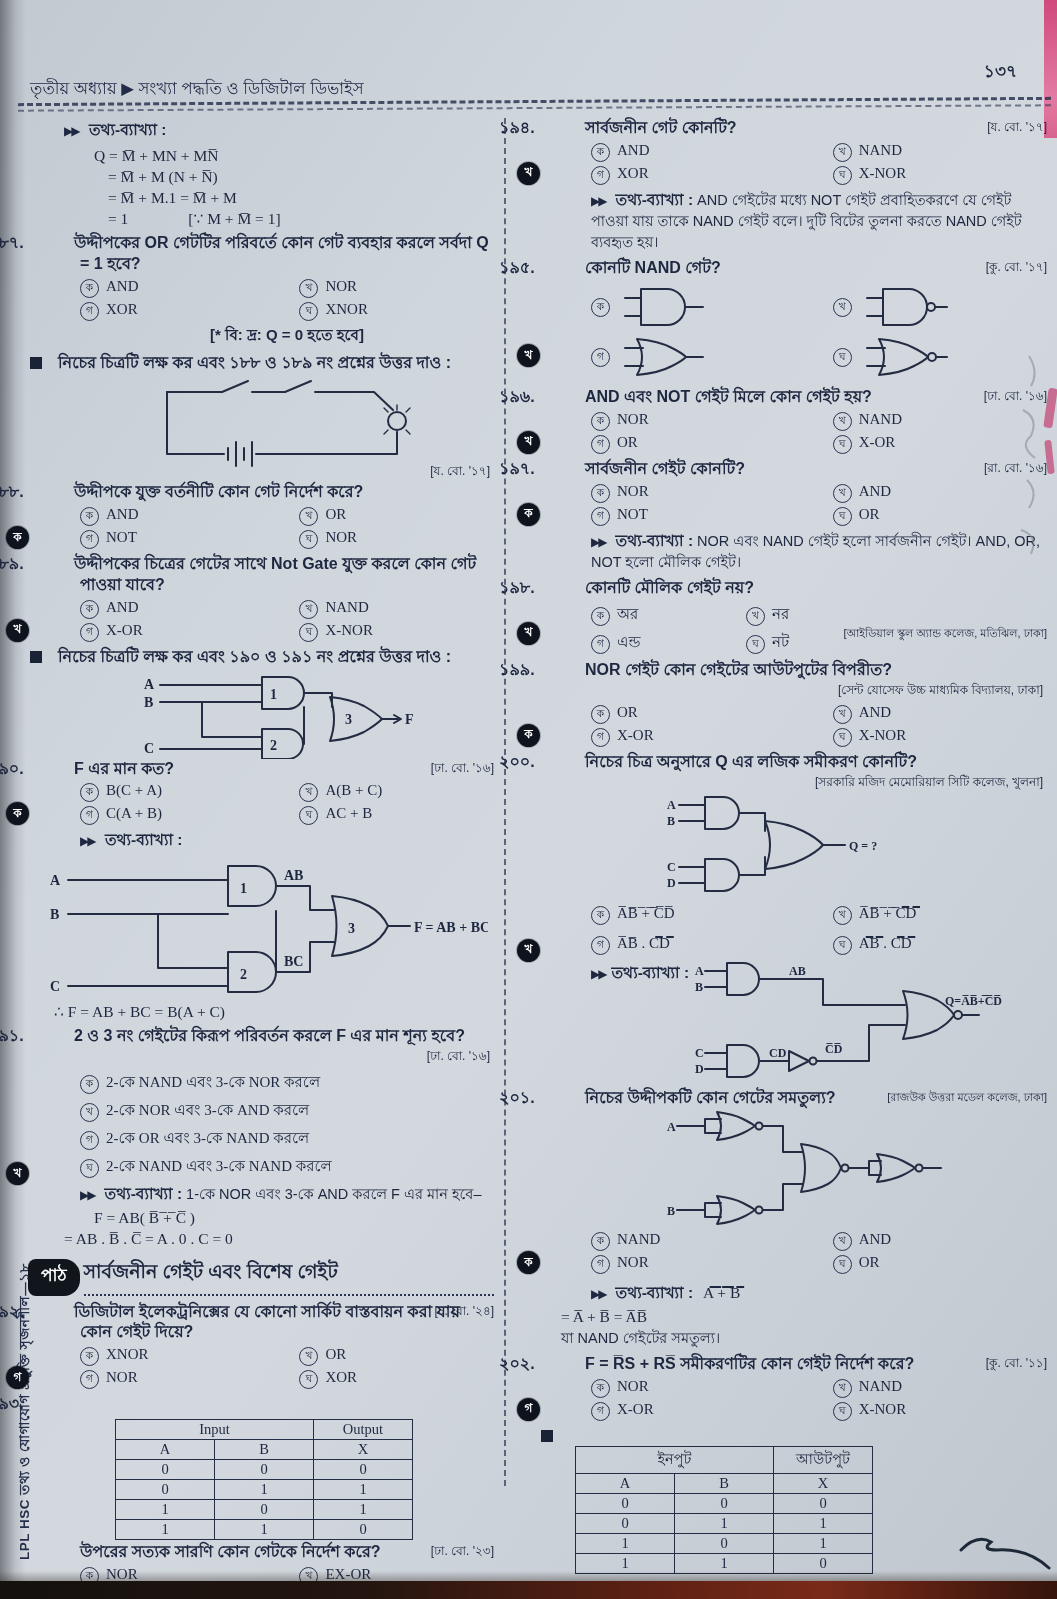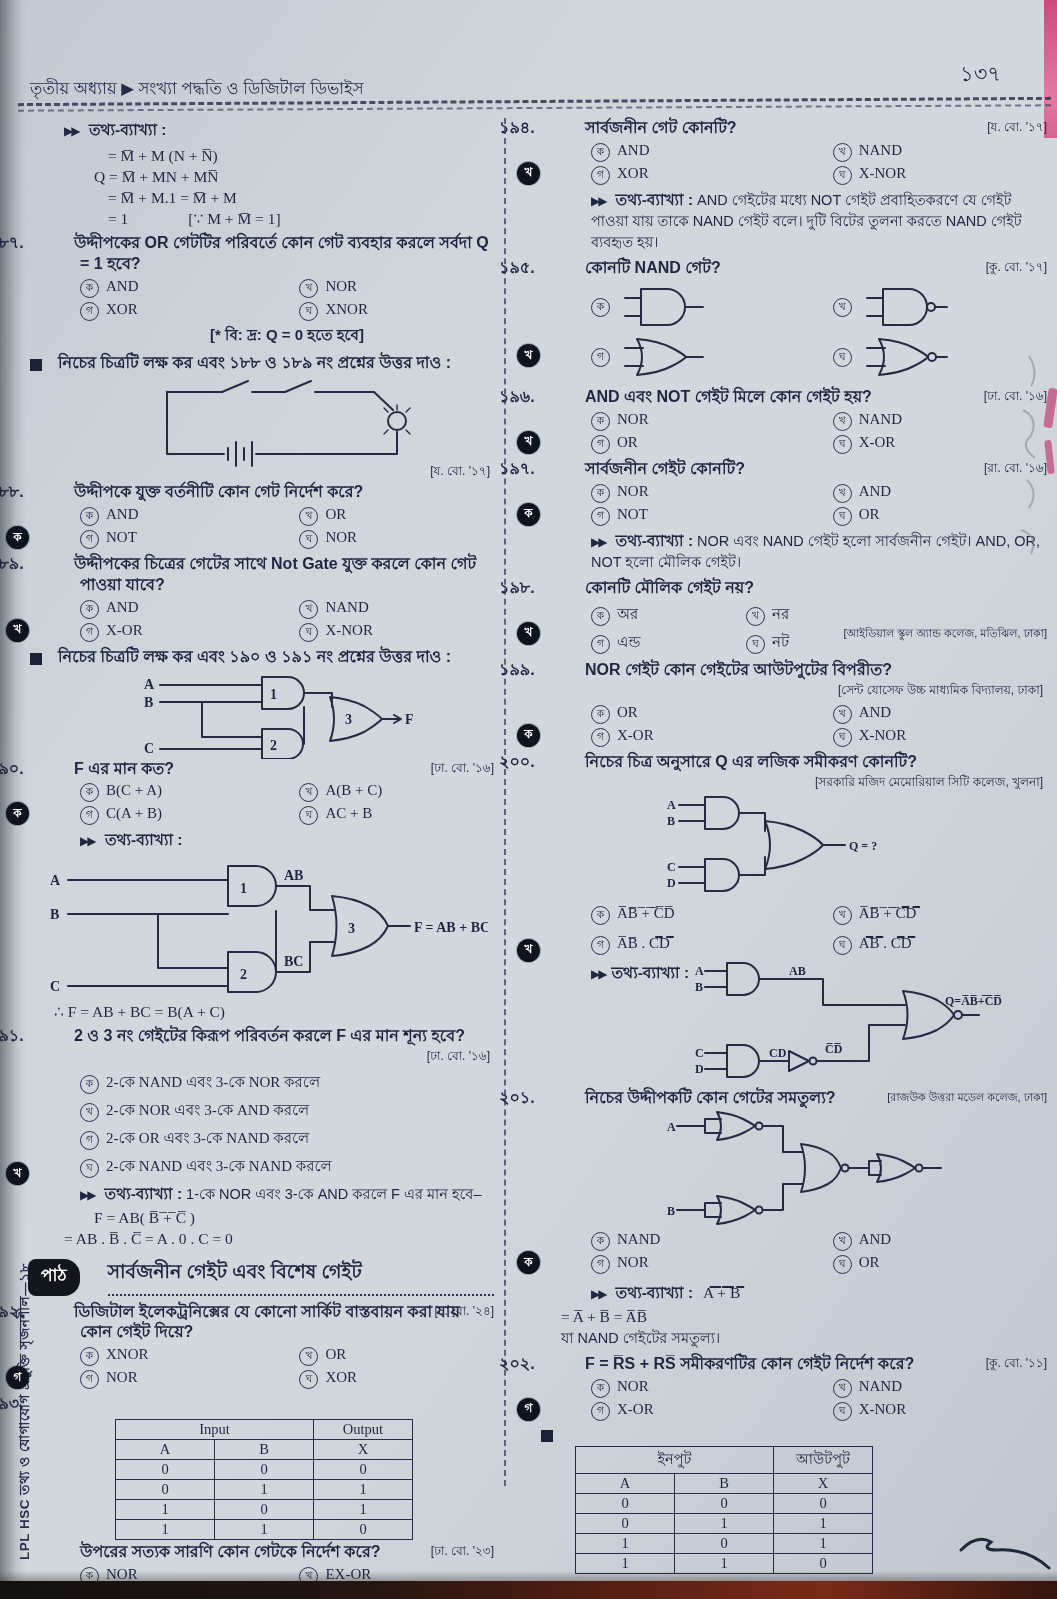--- a/index.html
+++ b/index.html
@@ -10,21 +10,21 @@
   .spine{position:absolute;left:0;top:0;bottom:0;width:26px;
          background:linear-gradient(90deg,rgba(35,38,45,.50),rgba(35,38,45,.12) 60%,rgba(35,38,45,0));}
   .bottomband{position:absolute;left:0;bottom:0;right:0;height:18px;
          background:linear-gradient(90deg,#14110e 0%,#241510 35%,#5b2013 60%,#7a2a18 78%,#35140c 100%);}
   .bottomshadow{position:absolute;left:0;bottom:14px;right:0;height:14px;
          background:linear-gradient(0deg,rgba(30,20,14,.45),rgba(30,20,14,0));}
   .pinkedge{position:absolute;right:0;top:0;width:13px;height:138px;background:linear-gradient(180deg,#d0497e,#e27ba3 70%,#d9638f);}
   .pinkmark{position:absolute;background:#c6527f;opacity:.8;border-radius:3px;}
   
   .chapter{position:absolute;left:30px;top:76px;font-weight:normal;font-size:16.5px;color:#222c48;}
-  .pageno{position:absolute;right:56px;top:58px;font-weight:normal;font-size:21px;}
+  .pageno{position:absolute;right:40px;top:58px;font-weight:bold;font-size:17px;}
   .rule1{position:absolute;left:18px;right:6px;top:100px;border-top:3px dashed #2c3652;opacity:.85;transform:rotate(-.35deg);}
   .rule2{position:absolute;left:18px;right:6px;top:107px;border-top:2px dashed #2c3652;opacity:.6;transform:rotate(-.3deg);}
   .divider{position:absolute;left:504px;top:118px;height:1368px;border-left:2.5px dashed #333e5a;opacity:.75;}
   
   .sidebar{position:absolute;left:14px;top:1560px;transform:rotate(-90deg);transform-origin:0 0;
            white-space:nowrap;font-weight:bold;font-size:13.5px;color:#252f4a;letter-spacing:.5px;}
   
   .col{position:absolute;top:118px;}
   #colL{left:34px;width:460px;}
   #colR{left:545px;width:502px;}
@@ -40,26 +40,26 @@
   .ol{display:inline-flex;width:17px;height:17px;border:1.3px solid #2a3450;border-radius:50%;align-items:center;
       justify-content:center;font-size:10.5px;font-family:"Liberation Sans",sans-serif;margin-right:7px;flex:none;}
   .ansmark{position:absolute;left:-28px;top:20px;width:23px;height:23px;border-radius:50%;background:#0e131d;color:#fff;
       display:flex;align-items:center;justify-content:center;font-size:12px;font-weight:bold;
       font-family:"Liberation Sans",sans-serif;box-shadow:0 0 0 1px rgba(14,19,29,.25);}
   .infolabel{font-weight:bold;font-size:15.5px;}
   .infoicon{font-size:12px;letter-spacing:-2px;margin-right:6px;}
   .expl{font-size:14.5px;line-height:1.45;margin:4px 0 2px 14px;}
   .eq{font-family:"Liberation Serif","DejaVu Serif",serif;font-size:15.5px;margin:3px 0 0 60px;}
   .eqnote{margin-left:56px;}
-  .stim{display:flex;gap:16px;font-weight:bold;font-size:16px;margin:5px 0 3px -4px;line-height:1.3;align-items:center;}
+  .stim{display:flex;gap:16px;font-weight:bold;font-size:16px;margin:5px 0 3px -4px;line-height:1.3;}
   .sq{width:12px;height:12px;background:#1a2235;margin-top:4px;flex:none;}
   table.tt{border-collapse:collapse;margin:4px auto 2px;font-family:"Liberation Serif","DejaVu Serif",serif;
            font-size:14.5px;text-align:center;}
   .tt th,.tt td{border:1.7px solid #232d45;padding:1px 10px;font-weight:normal;min-width:78px;}
-  .lesson{display:flex;align-items:flex-end;gap:28px;margin:9px 0 6px -6px;}
+  .lesson{display:flex;align-items:flex-end;gap:4px;margin:9px 0 6px -6px;}
   .badge{background:#11151c;color:#fff;font-weight:bold;font-size:17px;padding:3px 13px 6px;border-radius:8px 16px 16px 8px;}
   .ltitle{font-weight:bold;font-size:19px;border-bottom:2.5px dotted #2a3450;padding-bottom:5px;flex:1;}
   .dg{display:block;}
   .dg .s{stroke:#232c42;stroke-width:2;fill:none;stroke-linecap:round;stroke-linejoin:round;}
   .dg text{fill:#1e2740;font-size:14px;font-family:"Liberation Serif","DejaVu Serif",serif;font-weight:bold;}
   .dg text.small{font-size:12px;}
   .gateopt{display:flex;align-items:center;gap:6px;margin:2px 0;}
   .note{font-weight:bold;font-size:15px;padding-left:46px;margin-top:2px;text-align:center;}
   .squig{position:absolute;}
 </style>
@@ -79,22 +79,22 @@
   <div class="divider"></div>
   <div class="sidebar">LPL HSC তথ্য ও যোগাযোগ প্রযুক্তি সৃজনশীল—১৮</div>
 
   <div class="col" id="colL">
 
     <div class="q">
       <div style="padding-left:30px;">
         <span class="infoicon">▶▶</span>
         <span class="infolabel">তথ্য-ব্যাখ্যা :</span>
       </div>
+      <div class="eq">Q = M̅ + MN + MN̅</div>
       <div class="eq" style="margin-left:74px;">= M̅ + M (N + N̅)</div>
-      <div class="eq">Q = M̅ + MN + MN̅</div>
       <div class="eq" style="margin-left:74px;">= M̅ + M.1 = M̅ + M</div>
       <div class="eq" style="margin-left:74px;">
         <span>= 1</span>
         <span class="eqnote">[∵ M + M̅ = 1]</span>
       </div>
     </div>
 
     <div class="q">
       <div class="qline"><span class="qnum">১৮৭.</span><span>উদ্দীপকের OR গেটটির পরিবর্তে কোন গেট ব্যবহার করলে সর্বদা Q = 1 হবে?</span></div>
       <div class="opts">

